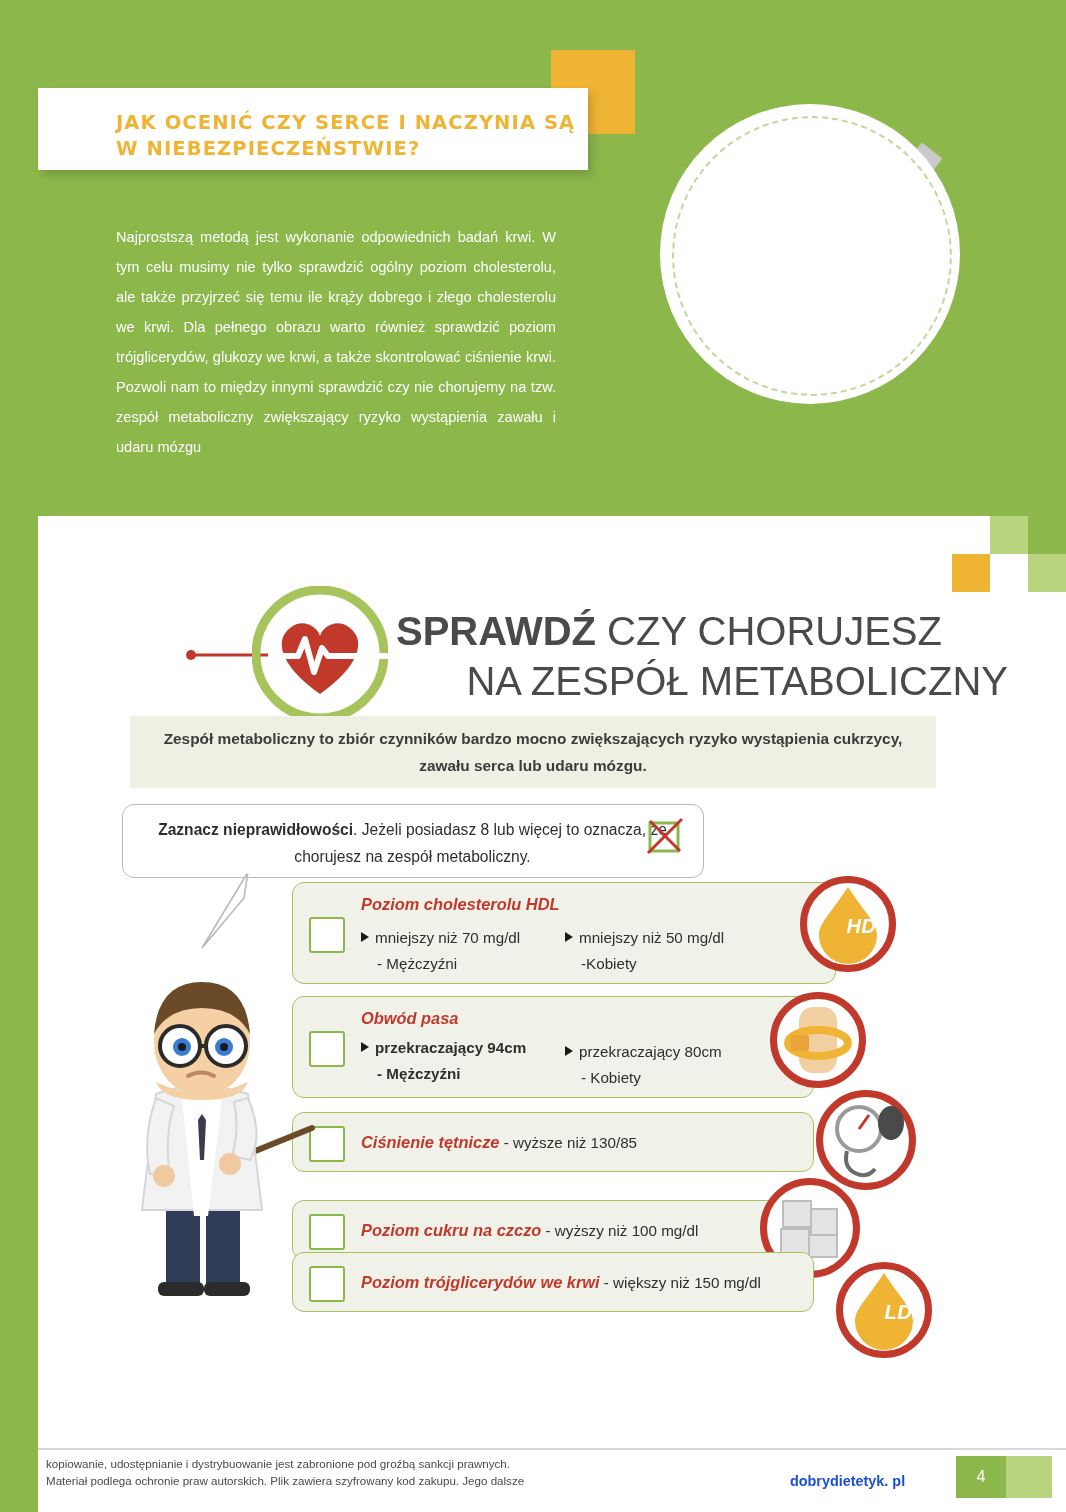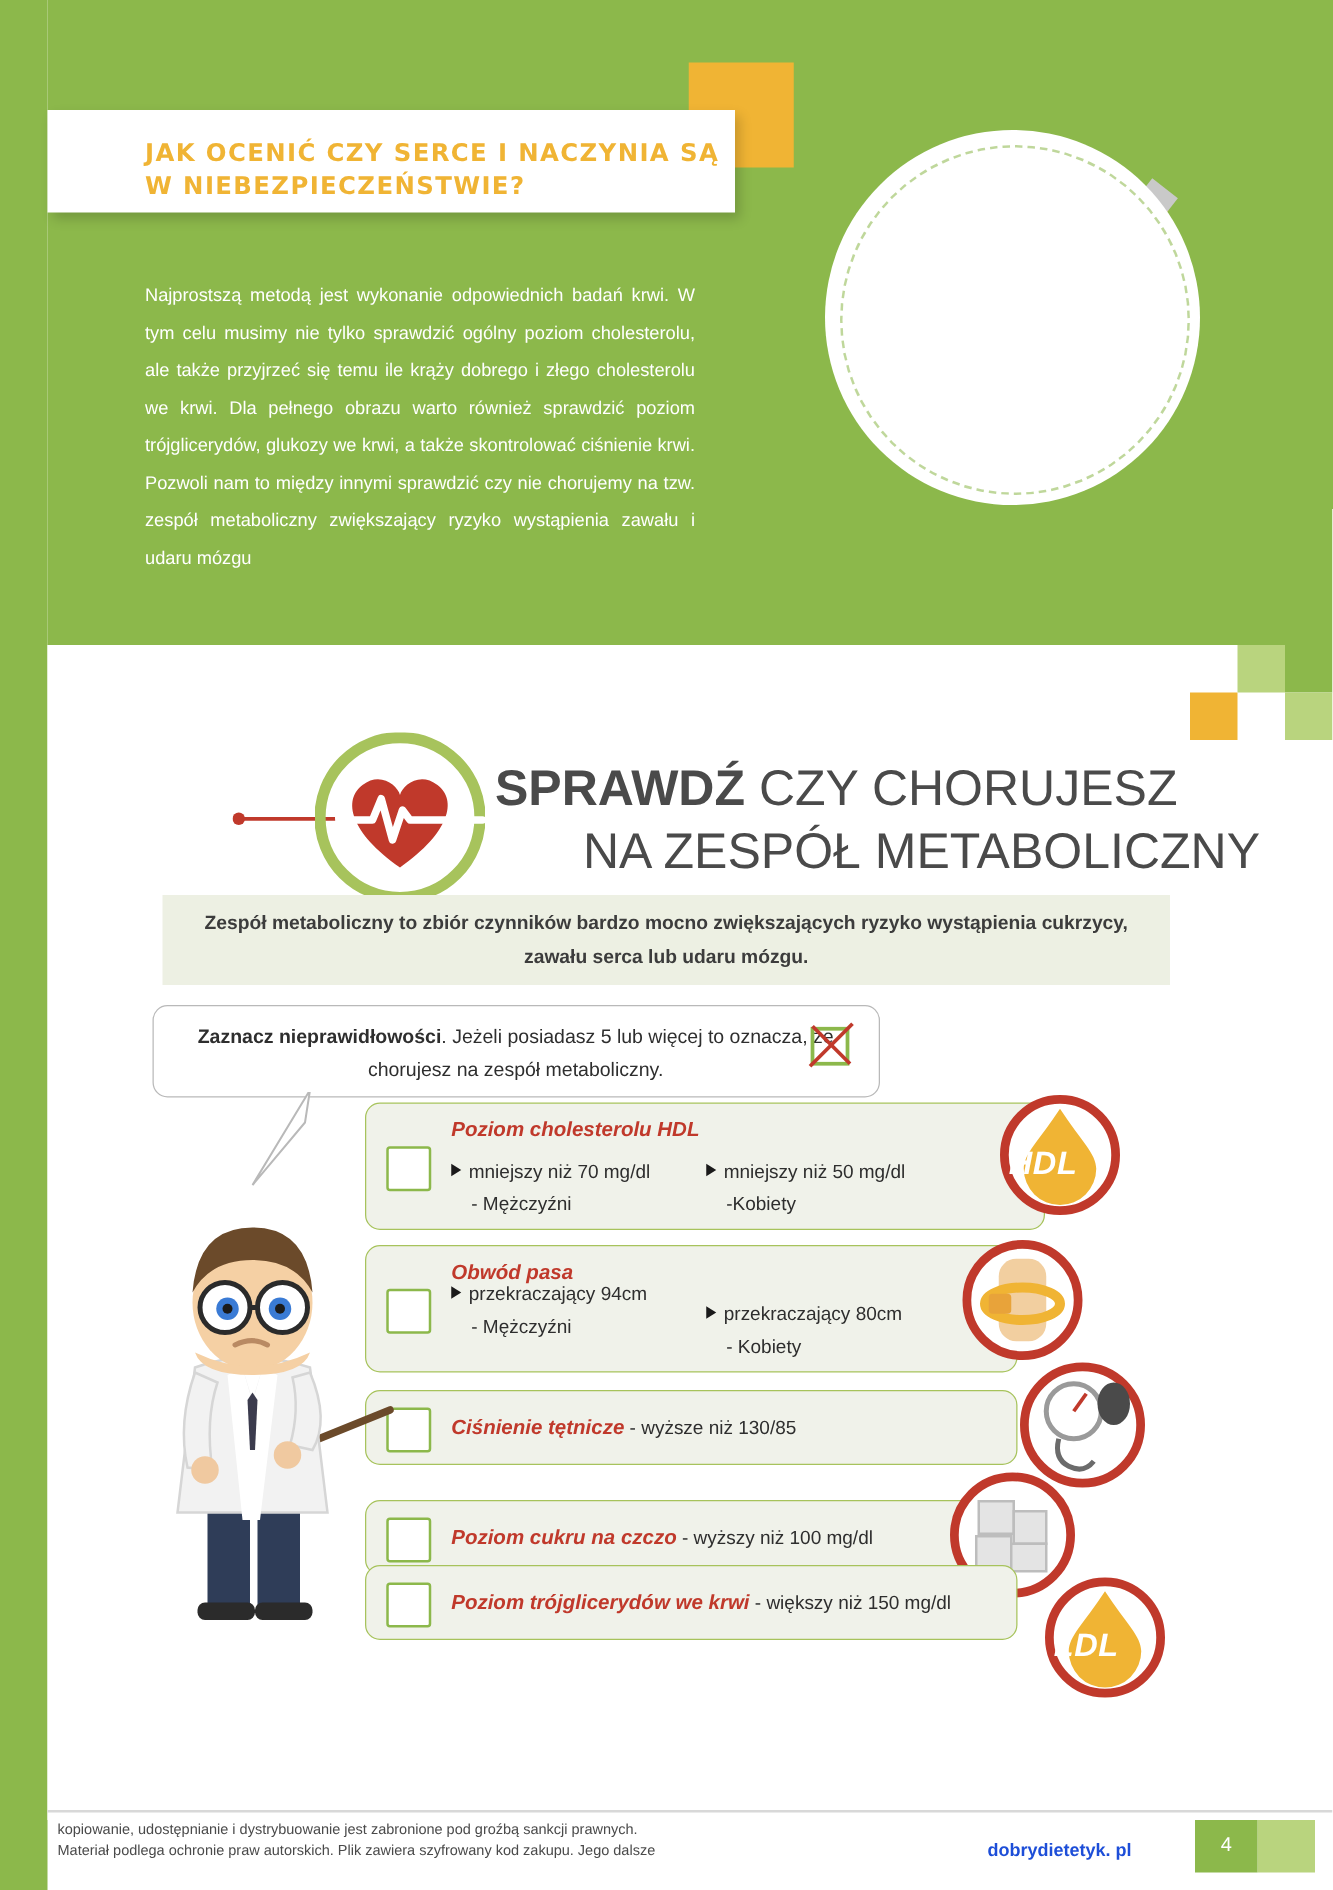--- a/index.html
+++ b/index.html
@@ -225,24 +225,24 @@
   .badge {
     position: absolute;
     border-radius: 50%;
     background: #ffffff;
     border: 7px solid #c0392b;
     box-sizing: border-box;
   }
   .badge-label {
     position: absolute;
     width: 100%;
-    text-align: left;
+    text-align: right;
     font-weight: bold;
     color: #ffffff;
-    font-size: 26px;
+    font-size: 20px;
     letter-spacing: .5px;
     font-style: italic;
   }
 
   
   .doctor {
     position: absolute;
     left: 110px; top: 930px;
     width: 200px; height: 360px;
   }
@@ -366,21 +366,21 @@
     <span class="bold">SPRAWDŹ</span><span> CZY CHORUJESZ</span>
     <span class="line2">NA ZESPÓŁ METABOLICZNY</span>
   </div>
 
   <div class="lead-box">
     <div class="lead-text">Zespół metaboliczny to zbiór czynników bardzo mocno zwiększających ryzyko wystąpienia cukrzycy, zawału serca lub udaru mózgu.</div>
   </div>
 
   <div class="bubble"></div>
   <div class="bubble-text">
-    <b>Zaznacz nieprawidłowości</b><span>. Jeżeli posiadasz 5 lub więcej to oznacza, że chorujesz na zespół metaboliczny.</span>
+    <b>Zaznacz nieprawidłowości</b><span>. Jeżeli posiadasz 8 lub więcej to oznacza, że chorujesz na zespół metaboliczny.</span>
   </div>
   <div style="position:absolute;left:646px;top:815px;">
     <svg width="40" height="40" viewBox="0 0 40 40">
       <rect x="4" y="8" width="28" height="28" fill="none" stroke="#8cb84b" stroke-width="3"></rect>
       <path d="M2 38 L36 4" stroke="#c0392b" stroke-width="3"></path>
       <path d="M4 6 L34 36" stroke="#c0392b" stroke-width="3"></path>
     </svg>
   </div>
   <div class="bubble-tail">
     <svg width="60" height="80" viewBox="0 0 60 80">
@@ -404,21 +404,21 @@
   <div class="badge" style="left:800px;top:876px;width:96px;height:96px;">
     <svg width="82" height="82" viewBox="0 0 82 82" style="position:absolute;left:0;top:0;">
       <path d="M41 4 C 58 30, 70 40, 70 52 A 29 29 0 0 1 12 52 C 12 40, 24 30, 41 4 Z" fill="#f0b434"></path>
     </svg>
     <div class="badge-label" style="top:32px;">HDL</div>
   </div>
 
   <div class="row tall" style="top:996px;">
     <div class="row-cb" style="top:34px;"></div>
     <div class="row-title" style="position:absolute;left:68px;top:12px;">Obwód pasa</div>
-    <div class="row-body col-a" style="top:26px;">
+    <div class="row-body col-a" style="top:38px;font-weight:bold;">
       <div><span class="tri"></span><span>przekraczający 94cm</span></div>
       <div style="padding-left:16px;">- Mężczyźni</div>
     </div>
     <div class="row-body col-b" style="top:42px;">
       <div><span class="tri"></span><span>przekraczający 80cm</span></div>
       <div style="padding-left:16px;">- Kobiety</div>
     </div>
   </div>
   <div class="badge" style="left:770px;top:992px;width:96px;height:96px;">
     <svg width="82" height="82" viewBox="0 0 82 82" style="position:absolute;left:0;top:0;">

